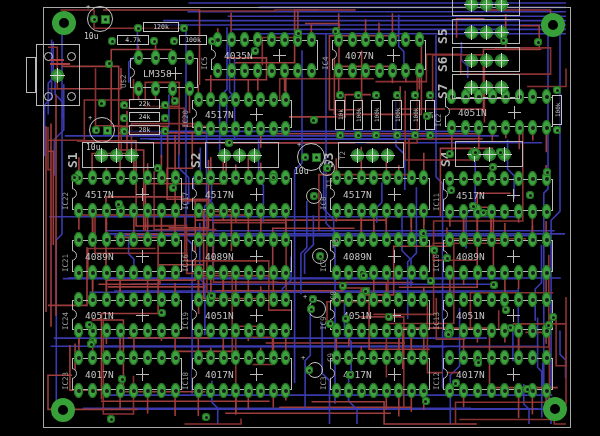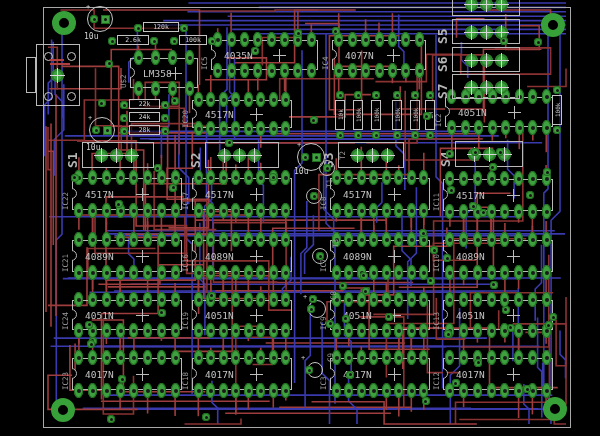--- a/index.html
+++ b/index.html
@@ -984,21 +984,21 @@
         <div class="conn-pad" style="left: 43px; top: 7px;"></div>
       </div>
       <div style="position: absolute; left: 134px; top: 22px; z-index: 2;">
         <div class="rpad" style="left: 0px; top: 2px;"></div>
         <div class="rpad" style="left: 46px; top: 2px;"></div>
         <div class="res-h" style="left: 9px; top: 0px; width: 36px; height: 10px;">120k</div>
       </div>
       <div style="position: absolute; left: 108px; top: 35px; z-index: 2;">
         <div class="rpad" style="left: 0px; top: 2px;"></div>
         <div class="rpad" style="left: 42px; top: 2px;"></div>
-        <div class="res-h" style="left: 9px; top: 0px; width: 32px; height: 10px;">2.6k</div>
+        <div class="res-h" style="left: 9px; top: 0px; width: 32px; height: 10px;">4.7k</div>
       </div>
       <div style="position: absolute; left: 170px; top: 35px; z-index: 2;">
         <div class="rpad" style="left: 0px; top: 2px;"></div>
         <div class="rpad" style="left: 38px; top: 2px;"></div>
         <div class="res-h" style="left: 9px; top: 0px; width: 28px; height: 10px;">100k</div>
       </div>
       <div style="position: absolute; left: 120px; top: 99px; z-index: 2;">
         <div class="rpad" style="left: 0px; top: 2px;"></div>
         <div class="rpad" style="left: 41px; top: 2px;"></div>
         <div class="res-h" style="left: 9px; top: 0px; width: 31px; height: 10px;">22k</div>

